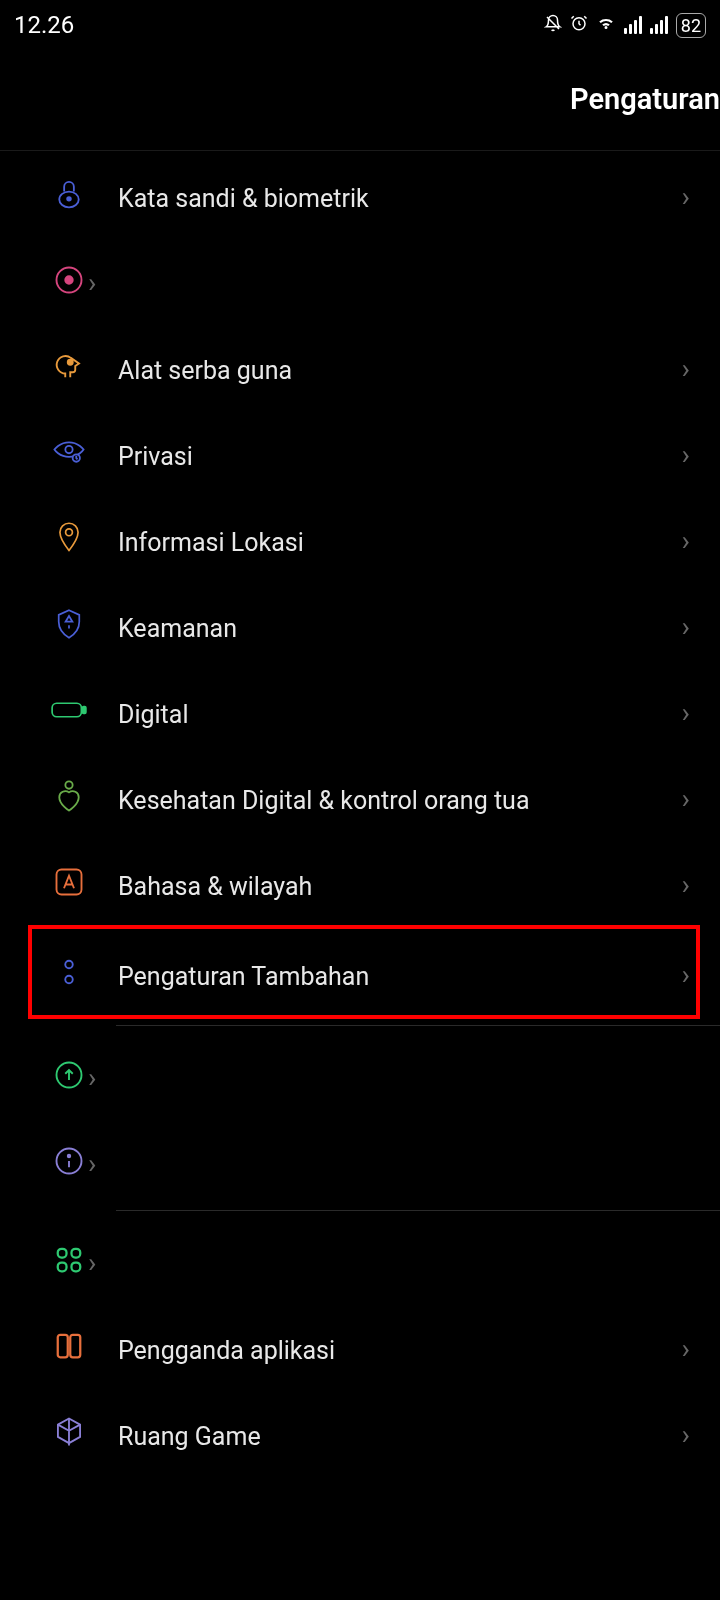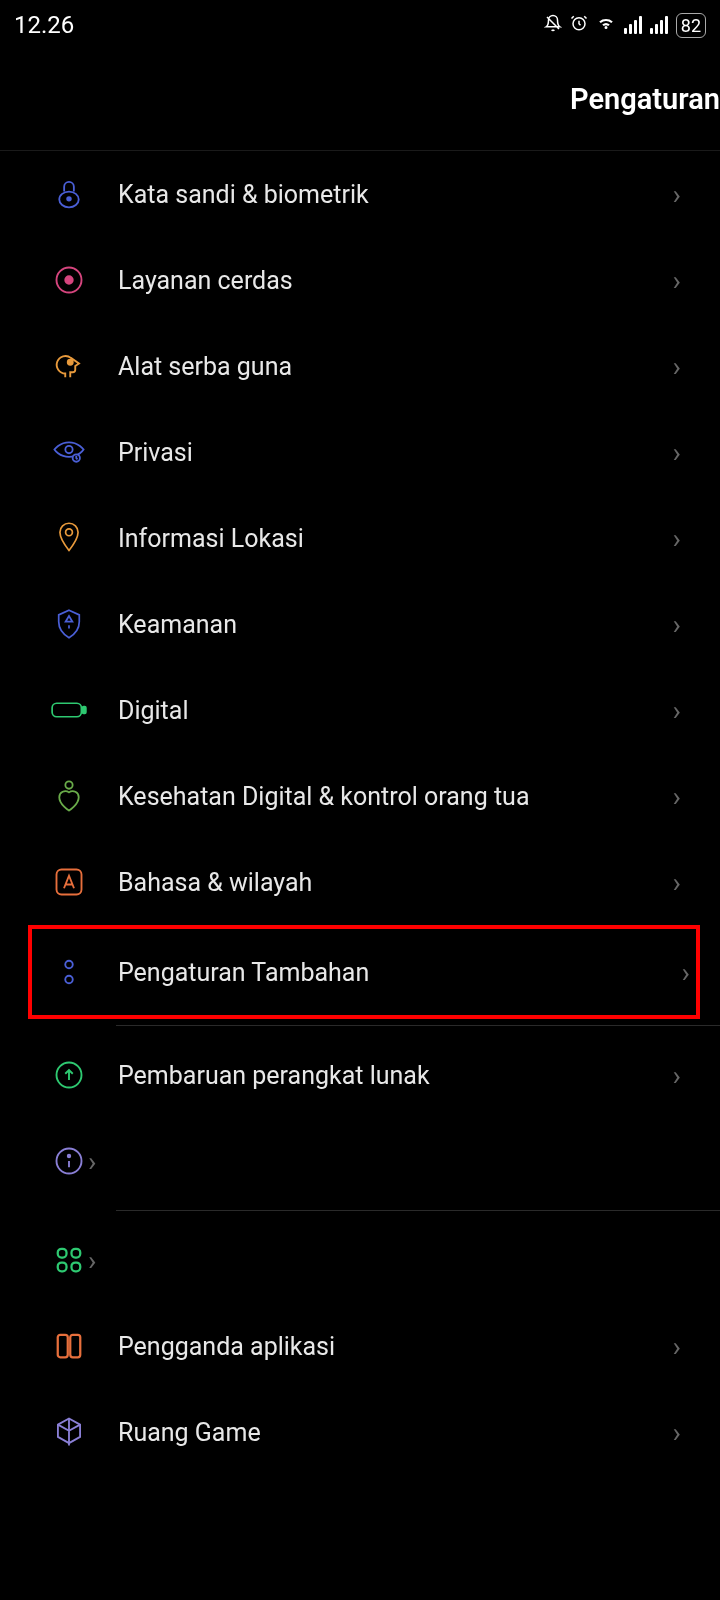--- a/index.html
+++ b/index.html
@@ -41,22 +41,22 @@
     }
     .header-title {
       font-size: 29px;
       font-weight: 600;
     }
     .settings-list {
       padding: 0;
     }
     .settings-item {
       display: flex;
-      align-items: center;
-      padding: 24px 39px 24px 50px;
+      align-items: flex-end;
+      padding: 24px 30px 24px 50px;
       cursor: pointer;
     }
     .settings-item.highlighted {
       border: 4px solid #ff0000;
       margin-left: 28px;
       margin-right: 20px;
       padding-left: 18px;
       padding-right: 6px;
     }
     .icon-wrap {
@@ -162,21 +162,20 @@
     <div class="chevron">›</div>
   </div>
 
   <div class="settings-item">
     <div class="icon-wrap">
       <svg width="30" height="30" viewBox="0 0 24 24" fill="none" stroke="#d6457e" stroke-width="1.5">
           <circle cx="12" cy="12" r="10"></circle>
           <circle cx="12" cy="12" r="3" fill="#d6457e"></circle>
         </svg>
     </div>
-    <div class="item-label">Layanan cerdas</div>
     <div class="chevron">›</div>
   </div>
 
   <div class="settings-item">
     <div class="icon-wrap">
       <svg width="30" height="30" viewBox="0 0 24 24" fill="none" stroke="#e89a3c" stroke-width="1.5">
           <path d="M9 21v-3a7 7 0 114.5-12.5L20 10l-3 2v3a2 2 0 01-2 2h-2v4"></path>
           <circle cx="13" cy="9" r="2" fill="#e89a3c"></circle>
         </svg>
     </div>
@@ -265,21 +264,20 @@
 
   <div class="divider"></div>
 
   <div class="settings-item">
     <div class="icon-wrap">
       <svg width="30" height="30" viewBox="0 0 24 24" fill="none" stroke="#2ec971" stroke-width="1.5">
           <circle cx="12" cy="12" r="10"></circle>
           <path d="M12 16V8M9 11l3-3 3 3"></path>
         </svg>
     </div>
-    <div class="item-label">Pembaruan perangkat lunak</div>
     <div class="chevron">›</div>
   </div>
 
   <div class="settings-item">
     <div class="icon-wrap">
       <svg width="30" height="30" viewBox="0 0 24 24" fill="none" stroke="#8a7fd6" stroke-width="1.5">
           <circle cx="12" cy="12" r="10"></circle>
           <circle cx="12" cy="8" r="1" fill="#8a7fd6"></circle>
           <path d="M12 12v5"></path>
         </svg>

